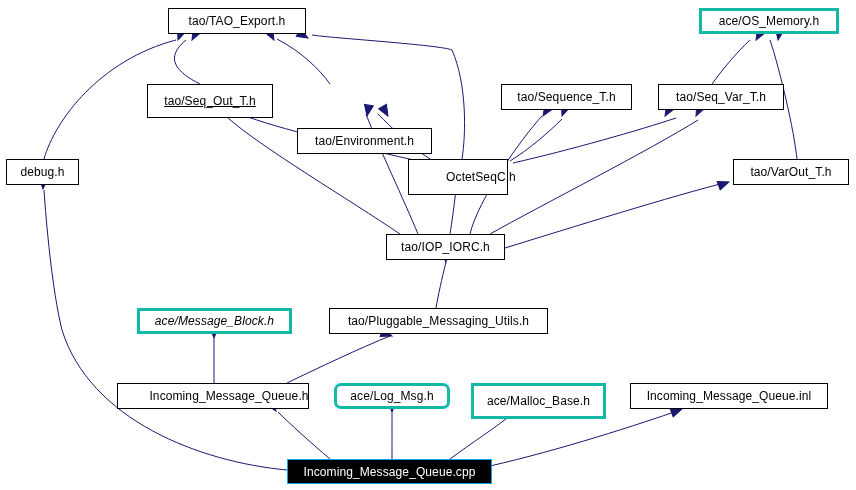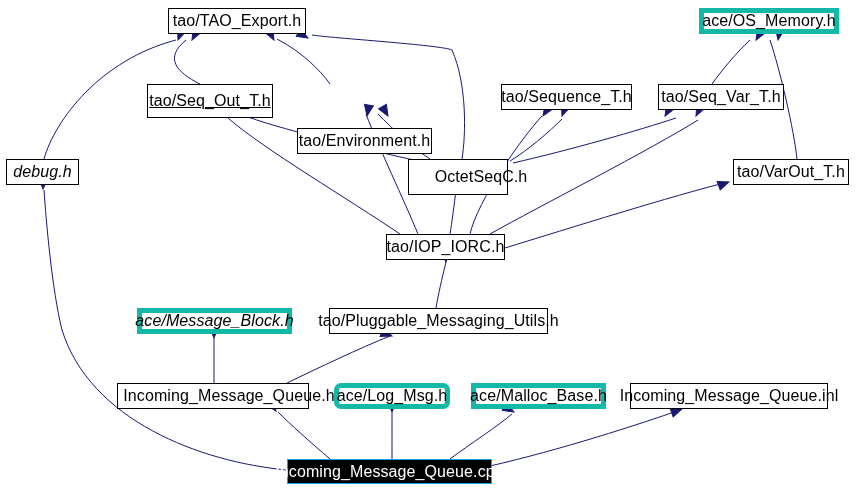--- a/index.html
+++ b/index.html
@@ -33,30 +33,30 @@
     stroke-width: 1;
   }
   .node-box {
     position: absolute;
     box-sizing: border-box;
     display: flex;
     align-items: center;
     justify-content: center;
     background: #ffffff;
     white-space: nowrap;
-    font-size: 16px;
+    font-size: 12px;
     line-height: 1;
     color: #000000;
     letter-spacing: 0.1px;
   }
   .node-box.border-dark {
     border: 1px solid #000000;
   }
   .node-box.border-gray {
-    border: 5px solid #14b8a6;
+    border: 3px solid #14b8a6;
     text-align: center;
   }
   .node-box.current {
     background: #000000;
     border: 1px solid #0ea5e9;
     color: #ffffff;
   }
   .node-label {
     pointer-events: none;
   }
@@ -133,21 +133,21 @@
       </div>
       <div class="node-box border-dark" style="left: 297px; top: 84px; width: 135px; height: 26px; margin-top: 44px;">
         <span class="node-label">tao/Environment.h</span>
       </div>
       <div class="node-box border-dark" style="left: 501px; top: 84px; width: 131px; height: 26px;">
         <span class="node-label">tao/Sequence_T.h</span>
       </div>
       <div class="node-box border-dark" style="left: 658px; top: 84px; width: 126px; height: 26px;">
         <span class="node-label">tao/Seq_Var_T.h</span>
       </div>
-      <div class="node-box border-dark" style="left: 6px; top: 159px; width: 73px; height: 26px; font-style: italic;">
+      <div class="node-box border-dark" style="left: 6px; top: 159px; width: 73px; height: 26px;">
         <span class="node-label">debug.h</span>
       </div>
       <div class="node-box border-dark" style="left: 408px; top: 159px; width: 100px; height: 36px; padding-left: 46px;">
         <span class="node-label">OctetSeqC.h</span>
       </div>
       <div class="node-box border-dark" style="left: 733px; top: 159px; width: 116px; height: 26px;">
         <span class="node-label">tao/VarOut_T.h</span>
       </div>
       <div class="node-box border-dark" style="left: 386px; top: 234px; width: 119px; height: 26px;">
         <span class="node-label">tao/IOP_IORC.h</span>
@@ -157,21 +157,21 @@
       </div>
       <div class="node-box border-dark" style="left: 329px; top: 308px; width: 219px; height: 26px;">
         <span class="node-label">tao/Pluggable_Messaging_Utils.h</span>
       </div>
       <div class="node-box border-dark" style="left: 117px; top: 383px; width: 192px; height: 26px; padding-left: 32px;">
         <span class="node-label">Incoming_Message_Queue.h</span>
       </div>
       <div class="node-box border-gray" style="left: 334px; top: 383px; width: 116px; height: 26px; border-radius: 7px;">
         <span class="node-label">ace/Log_Msg.h</span>
       </div>
-      <div class="node-box border-gray" style="left: 471px; top: 383px; width: 135px; height: 26px;">
+      <div class="node-box border-gray" style="left: 471px; top: 383px; width: 135px; height: 36px;">
         <span class="node-label">ace/Malloc_Base.h</span>
       </div>
       <div class="node-box border-dark" style="left: 630px; top: 383px; width: 198px; height: 26px;">
         <span class="node-label">Incoming_Message_Queue.inl</span>
       </div>
       <div class="node-box current" style="left: 287px; top: 459px; width: 205px; height: 25px;">
         <span class="node-label">Incoming_Message_Queue.cpp</span>
       </div>
     </div>
 

